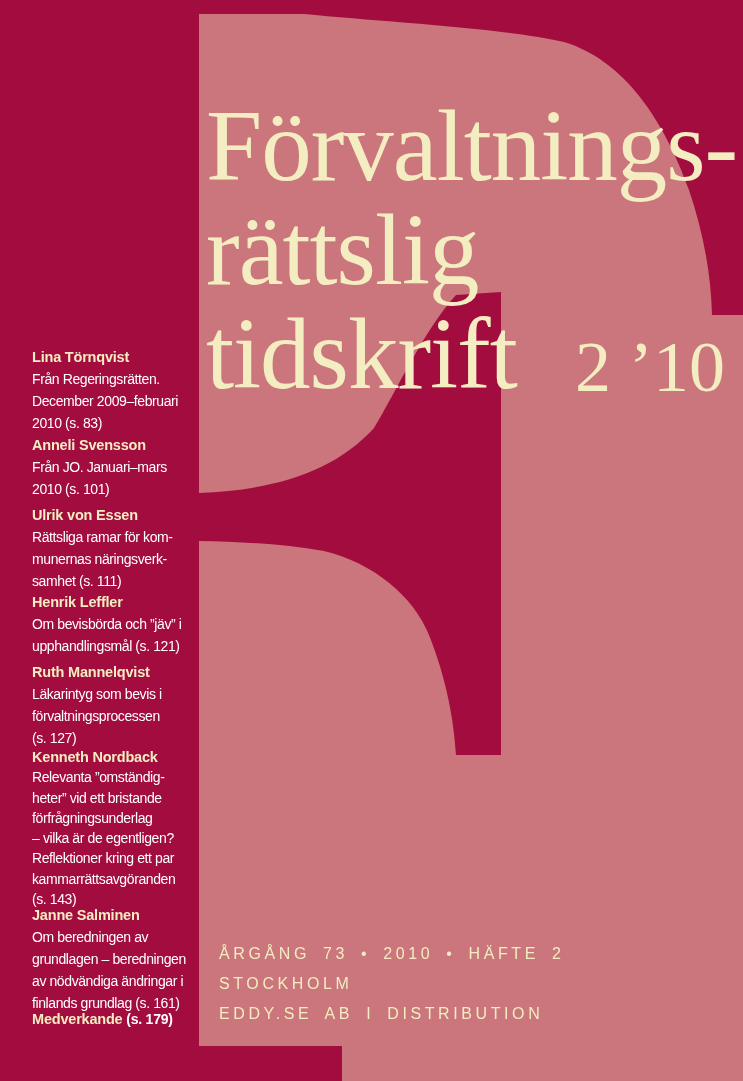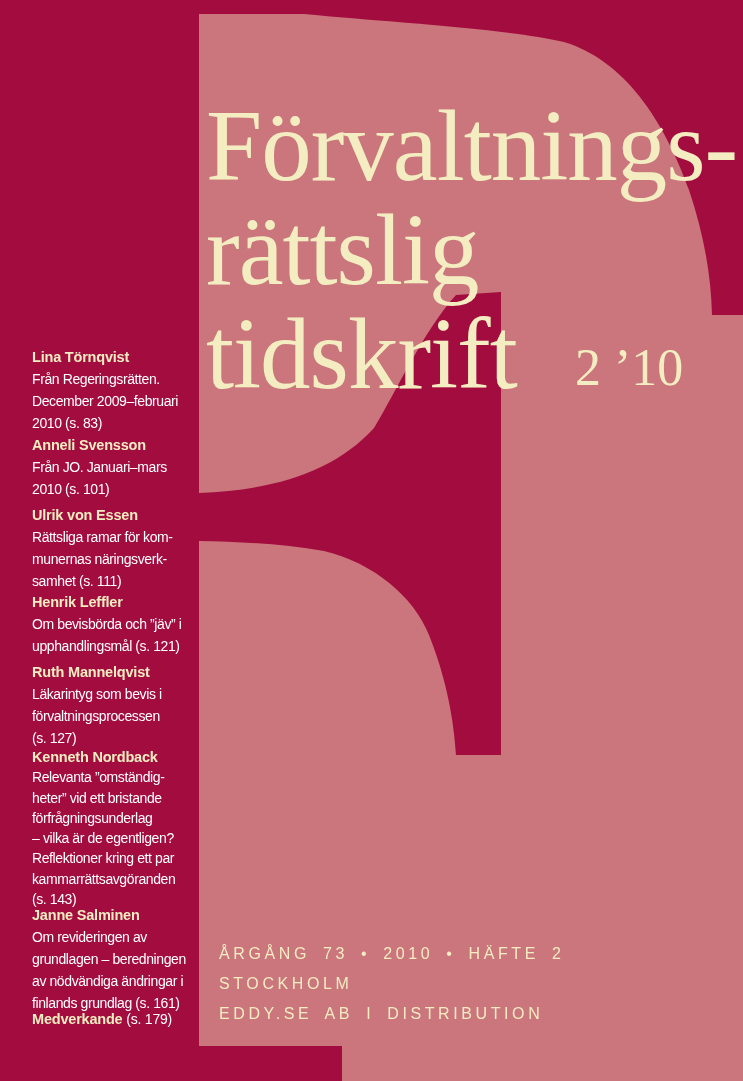--- a/index.html
+++ b/index.html
@@ -19,34 +19,34 @@
   
   .masthead{
     position:absolute;left:182px;top:94px;z-index:2;
     font-family:"Liberation Serif",serif;
     font-size:101px;line-height:104px;
     color:var(--cream);letter-spacing:-1px;white-space:nowrap;
   }
   .issue{
     position:absolute;left:551px;top:338px;z-index:2;
     font-family:"Liberation Serif",serif;
-    font-size:52px;line-height:59px;
+    font-size:72px;line-height:59px;
     color:var(--cream);white-space:nowrap;
   }
 
   
   .toc{position:absolute;left:0;top:0;width:208px;height:1081px;z-index:2;}
   .toc-entry{
     position:absolute;left:8px;width:172px;
     font-size:14px;line-height:22px;letter-spacing:-0.4px;
     color:var(--white);white-space:nowrap;
   }
   .toc-entry.tight{line-height:20.3px;}
   .toc-author{font-weight:bold;font-size:14.5px;color:var(--cream);letter-spacing:-0.2px;}
-  .toc-suffix{font-weight:normal;font-size:14px;color:var(--white);}
+  .toc-suffix{font-weight:bold;font-size:14px;color:var(--white);}
 
   
   .imprint{
     position:absolute;left:195px;top:939px;z-index:2;
     font-size:16px;line-height:30px;
     letter-spacing:3.6px;word-spacing:5px;
     color:var(--cream);white-space:nowrap;
   }
 </style>
 </head>
@@ -122,21 +122,21 @@
       <div class="toc-line">heter” vid ett bristande</div>
       <div class="toc-line">förfrågningsunderlag</div>
       <div class="toc-line">– vilka är de egentligen?</div>
       <div class="toc-line">Reflektioner kring ett par</div>
       <div class="toc-line">kammarrättsavgöranden</div>
       <div class="toc-line">(s. 143)</div>
     </div>
 
     <div class="toc-entry" style="top:904px">
       <div class="toc-author">Janne Salminen</div>
-      <div class="toc-line">Om revideringen av</div>
+      <div class="toc-line">Om beredningen av</div>
       <div class="toc-line">grundlagen – beredningen</div>
       <div class="toc-line">av nödvändiga ändringar i</div>
       <div class="toc-line">finlands grundlag (s. 161)</div>
     </div>
 
     <div class="toc-entry" style="top:1008px">
       <div class="toc-author">
         <span>Medverkande</span><span class="toc-suffix"> (s. 179)</span>
       </div>
     </div>

